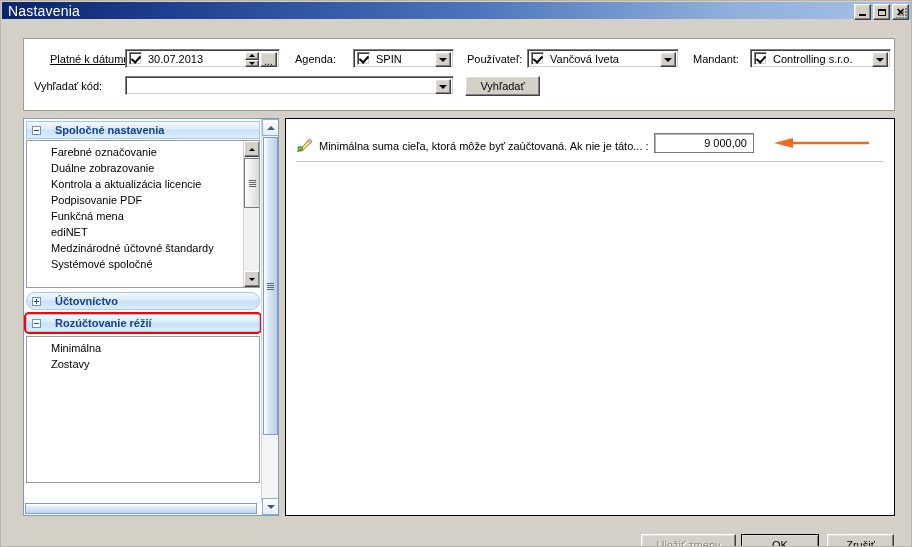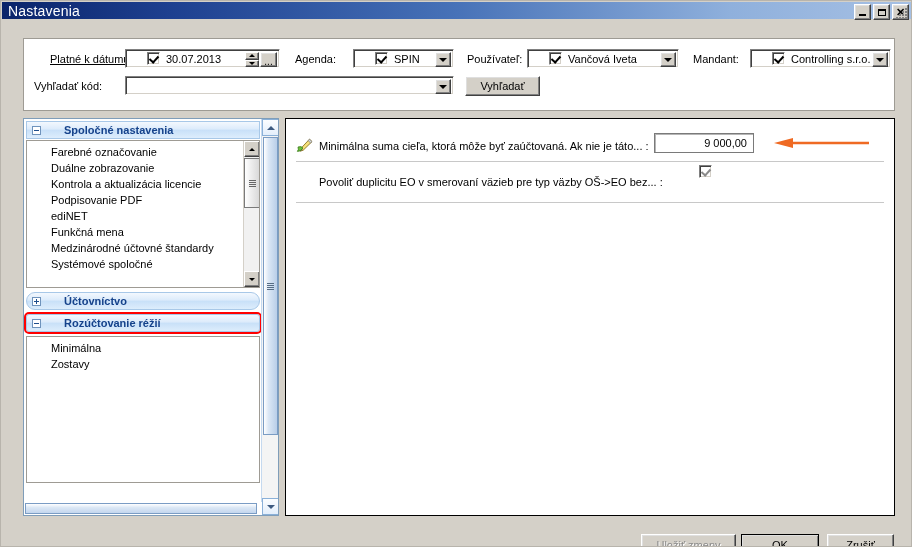--- a/index.html
+++ b/index.html
@@ -91,21 +91,20 @@
   }
 
   
   .sunken {
     border: 1px solid #808080;
     border-right-color: #ffffff;
     border-bottom-color: #ffffff;
     box-shadow: inset 1px 1px 0 #404040, inset -1px -1px 0 #d4d0c8;
     background: #ffffff;
     box-sizing: border-box;
-    padding-left: 18px;
   }
 
   .cb {
     width: 13px; height: 13px;
     background: #ffffff;
     border: 1px solid #808080;
     border-right-color: #ffffff;
     border-bottom-color: #ffffff;
     box-shadow: inset 1px 1px 0 #404040, inset -1px -1px 0 #d4d0c8;
     box-sizing: border-box;
@@ -273,21 +272,21 @@
     background: #1f4e8c;
   }
   .grp-header .pm.plus::after {
     content: "";
     position: absolute;
     left: 3px; top: 1px;
     width: 1px; height: 5px;
     background: #1f4e8c;
   }
   .grp-header .glabel {
-    margin-left: 23px;
+    margin-left: 14px;
     font-size: 11px;
     font-weight: bold;
     color: #15428b;
     white-space: nowrap;
   }
   .grp-header.highlight {
     outline: 2px solid #ff0000;
     outline-offset: 0px;
     border-radius: 3px;
   }
@@ -578,22 +577,22 @@
         <div class="grp-header">
           <span class="pm"></span>
           <span class="glabel">Spoločné nastavenia</span>
         </div>
         <div class="grp-body" style="height:148px;">
           <div class="item-list">
             <div class="nav-item">Farebné označovanie</div>
             <div class="nav-item">Duálne zobrazovanie</div>
             <div class="nav-item">Kontrola a aktualizácia licencie</div>
             <div class="nav-item">Podpisovanie PDF</div>
+            <div class="nav-item">Funkčná mena</div>
             <div class="nav-item">ediNET</div>
-            <div class="nav-item">Funkčná mena</div>
             <div class="nav-item">Medzinárodné účtovné štandardy</div>
             <div class="nav-item">Systémové spoločné</div>
           </div>
           <div class="vsb">
             <div class="sb-btn">
                 <span class="arrow-up"></span>
               </div>
             <div class="sb-thumb" style="top:17px; height:50px;">
               <span class="grip">
                   <span></span>
@@ -659,25 +658,20 @@
           </svg>
         </span>
         <span class="rlabel">Minimálna suma cieľa, ktorá môže byť zaúčtovaná. Ak nie je táto... :</span>
         <div class="val-field">9 000,00</div>
         <svg class="annot-arrow" viewBox="0 0 95 10" xmlns="http://www.w3.org/2000/svg">
           <line x1="18" y1="5" x2="95" y2="5" stroke="#ef6a23" stroke-width="2.4"></line>
           <polygon points="0,5 19,0 19,10" fill="#ef6a23"></polygon>
         </svg>
       </div>
 
-      <div class="prow">
-        <span class="ricon"></span>
-        <span class="rlabel">Povoliť duplicitu EO  v smerovaní väzieb pre typ väzby OŠ-&gt;EO  bez... :</span>
-        <span class="cb checked disabled row2-cb"></span>
-      </div>
 
     </div>
 
     <div class="bottom-btns">
       <div class="btn disabled" style="position:absolute; left:639px; top:511px; width:95px; height:22px;">Uložiť zmeny</div>
       <div class="btn default" style="position:absolute; left:739px; top:511px; width:78px; height:22px;">OK</div>
       <div class="btn" style="position:absolute; left:825px; top:511px; width:67px; height:22px;">Zrušiť</div>
       <div class="resize-grip">
         <i style="left:9px; top:0px;"></i>
         <i style="left:6px; top:3px;"></i>

